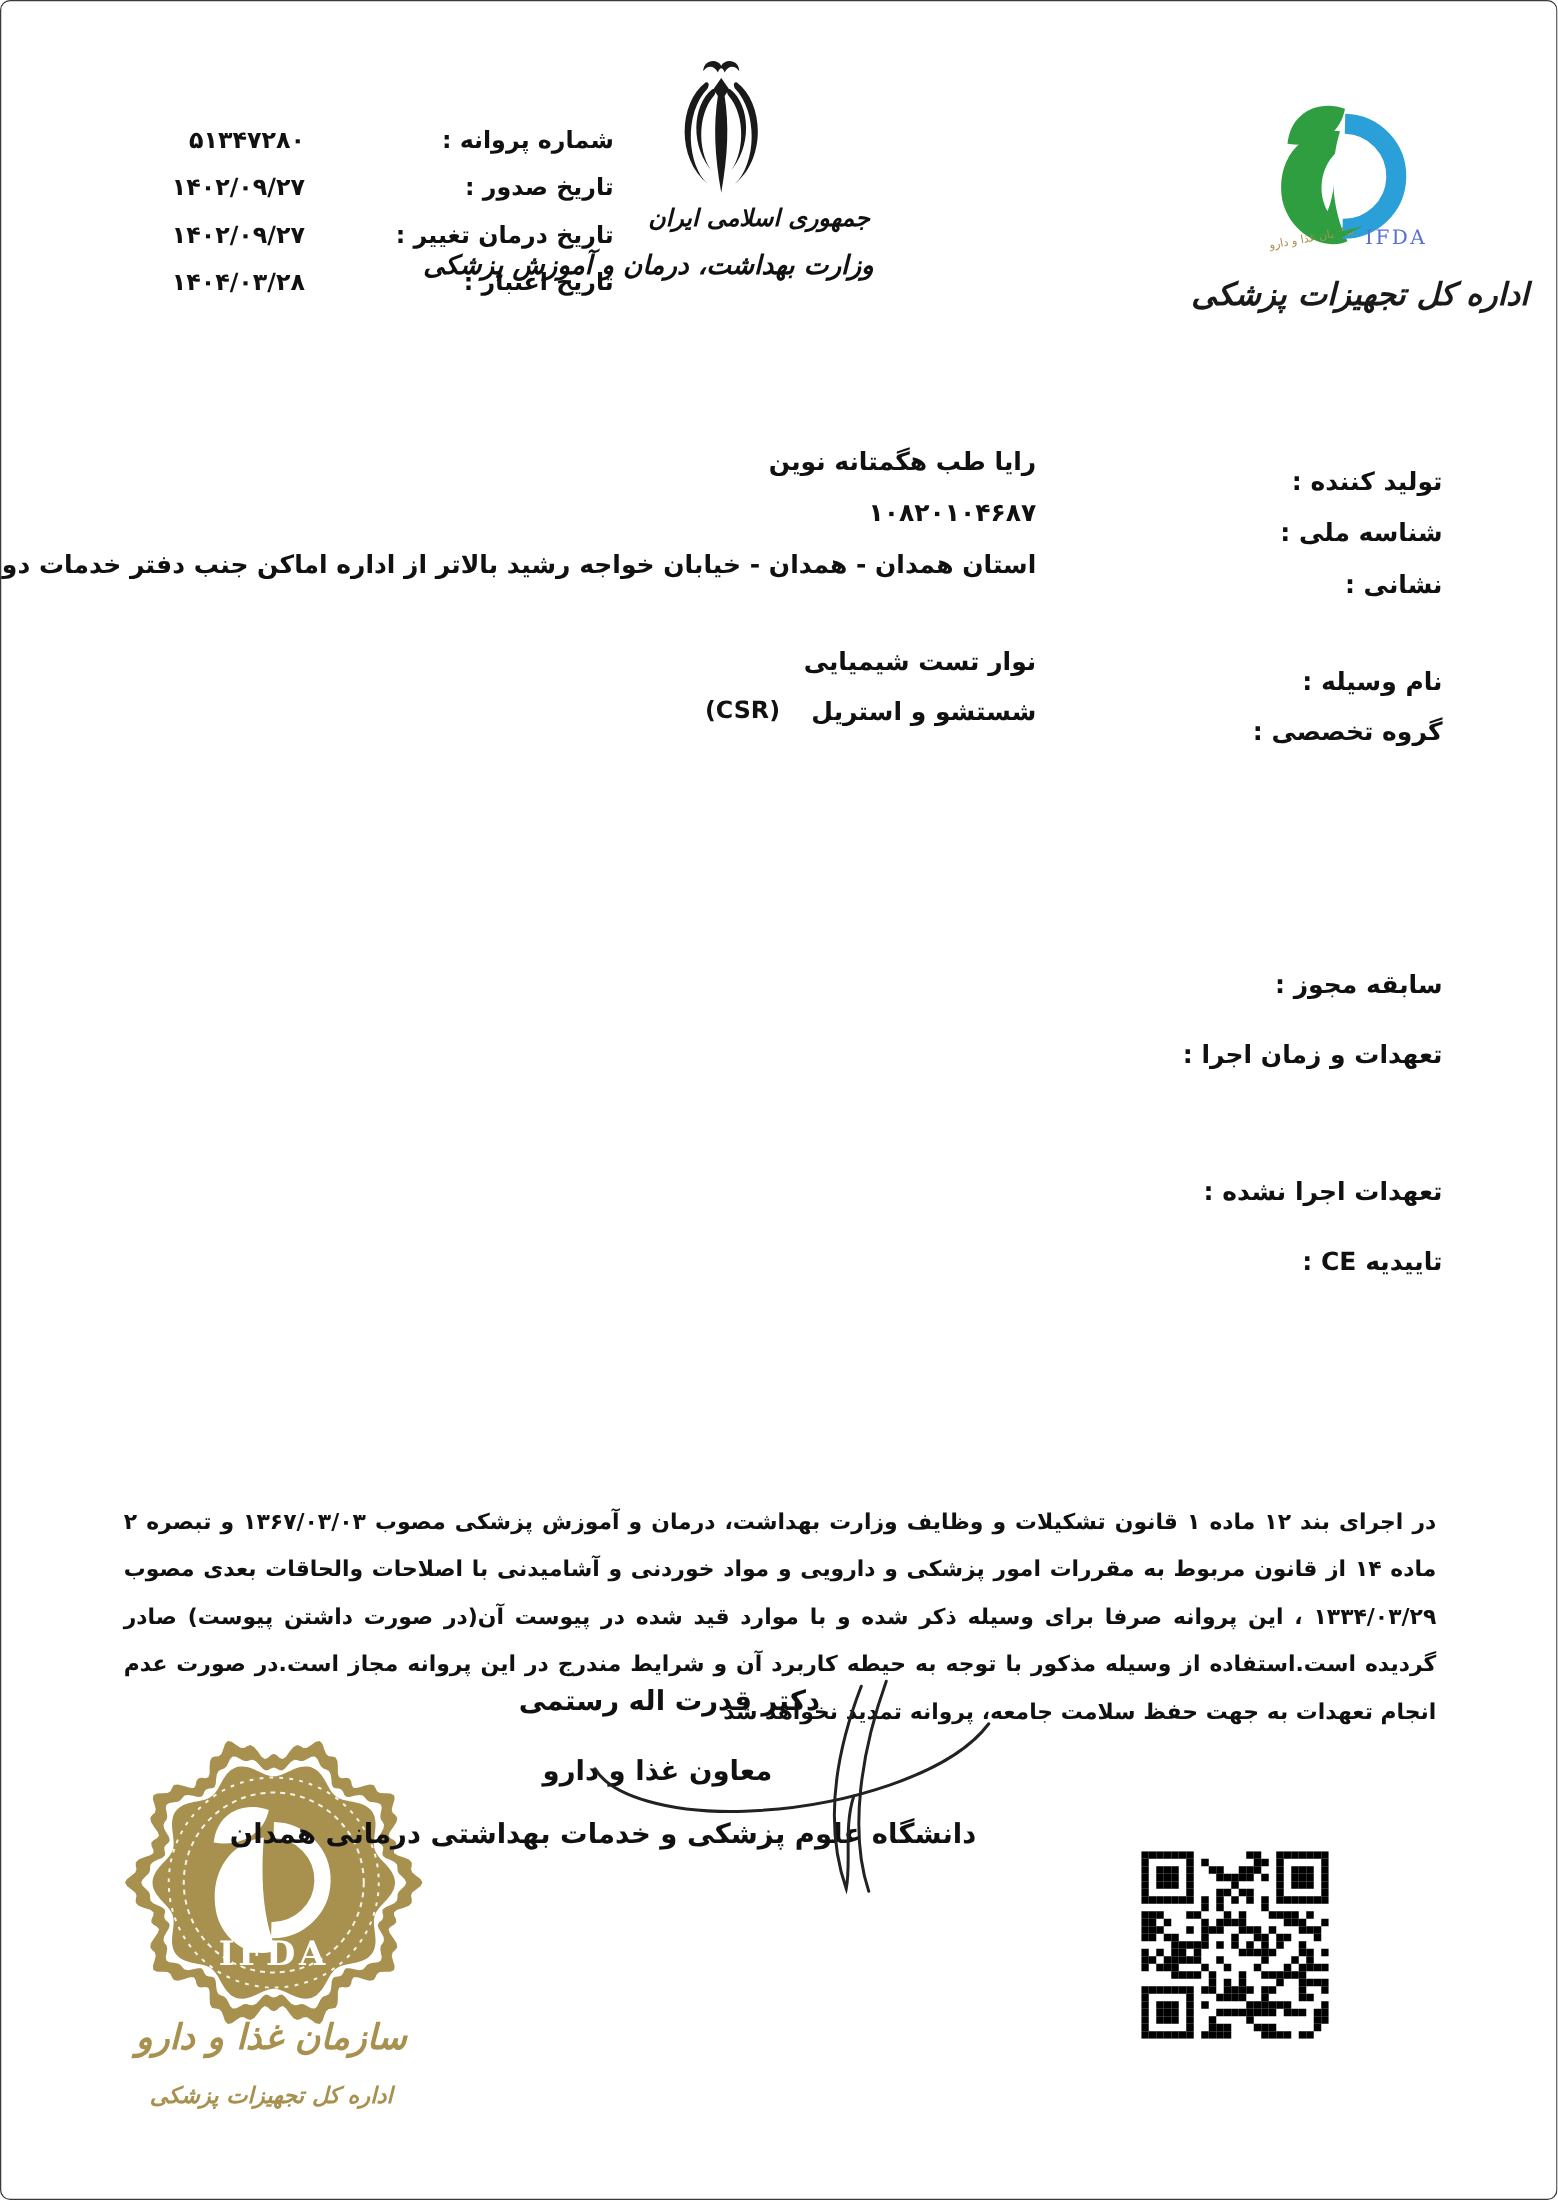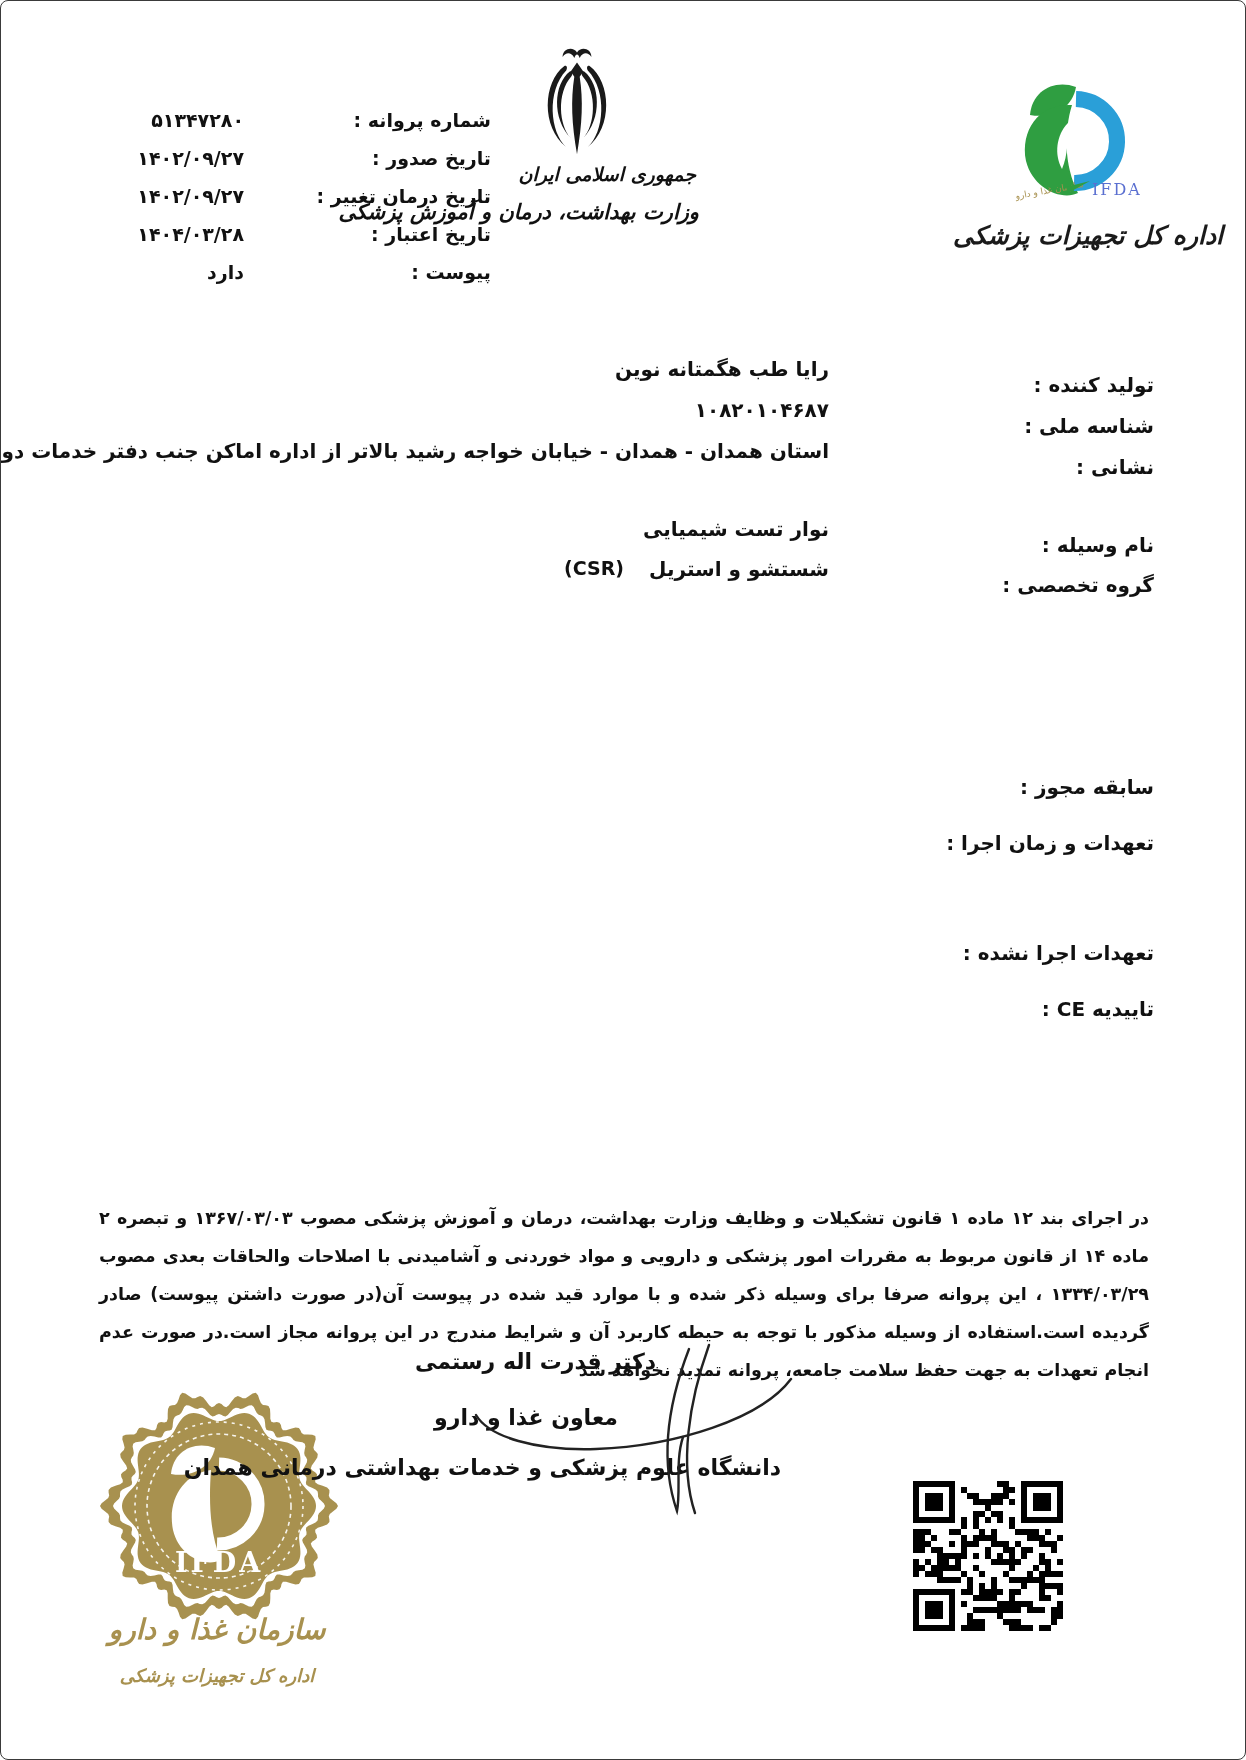--- a/index.html
+++ b/index.html
@@ -9,21 +9,21 @@
     background:#fff;
     border:1px solid #3a3a3a;
     border-radius:8px;
     box-sizing:border-box;
     overflow:hidden;
     font-family:"DejaVu Sans",sans-serif;
     color:#111;
   }
   
   .meta-block{position:absolute;left:85px;top:100px;width:405px;}
-  .meta-row{display:flex;height:38px;align-items:center;}
+  .meta-row{display:flex;height:38px;align-items:flex-start;}
   .meta-value{width:158px;text-align:right;font-size:19px;font-weight:bold;direction:ltr;white-space:nowrap;}
   .meta-label{flex:1;direction:rtl;text-align:right;font-size:19px;font-weight:bold;white-space:nowrap;}
   
   .emblem{position:absolute;left:531px;top:42px;}
   .calli{font-family:"DejaVu Serif",serif;font-style:italic;font-weight:600;direction:rtl;white-space:nowrap;}
   .country-line{position:absolute;left:455px;top:162px;width:240px;text-align:right;font-size:19px;}
   .ministry-line{position:absolute;left:418px;top:198px;width:280px;text-align:center;font-size:21px;}
   
   .ifda-logo{position:absolute;left:1005px;top:76px;}
   .dept-line{position:absolute;right:22px;top:220px;font-size:25px;color:#1a1a1a;}
@@ -68,24 +68,20 @@
       <span class="meta-value">۱۴۰۲/۰۹/۲۷</span>
       <span class="meta-label">تاریخ صدور :</span>
     </div>
     <div class="meta-row">
       <span class="meta-value">۱۴۰۲/۰۹/۲۷</span>
       <span class="meta-label">تاریخ درمان تغییر :</span>
     </div>
     <div class="meta-row">
       <span class="meta-value">۱۴۰۴/۰۳/۲۸</span>
       <span class="meta-label">تاریخ اعتبار :</span>
-    </div>
-    <div class="meta-row">
-      <span class="meta-value">دارد</span>
-      <span class="meta-label">پیوست :</span>
     </div>
   </div>
 
   <svg class="emblem" width="90" height="118" viewBox="0 0 100 128">
     <g fill="#1a1a1a">
       <path d="M34,14 C34,4 46,2 50,9 C54,2 66,4 66,14 C62,8 56,9 53,15 C51,10 49,10 47,15 C44,9 38,8 34,14 Z"></path>
       <path d="M50,20 L57,30 L53,36 C57,62 56,88 50,122 C44,88 43,62 47,36 L43,30 Z"></path>
       <path d="M42,30 C24,44 22,82 43,104 C30,90 27,54 44,35 C46,31 44,29 42,30 Z"></path>
       <path d="M36,24 C12,42 10,92 38,114 C20,98 16,52 38,29 C40,25 38,23 36,24 Z"></path>
       <g transform="scale(-1,1) translate(-100,0)">

